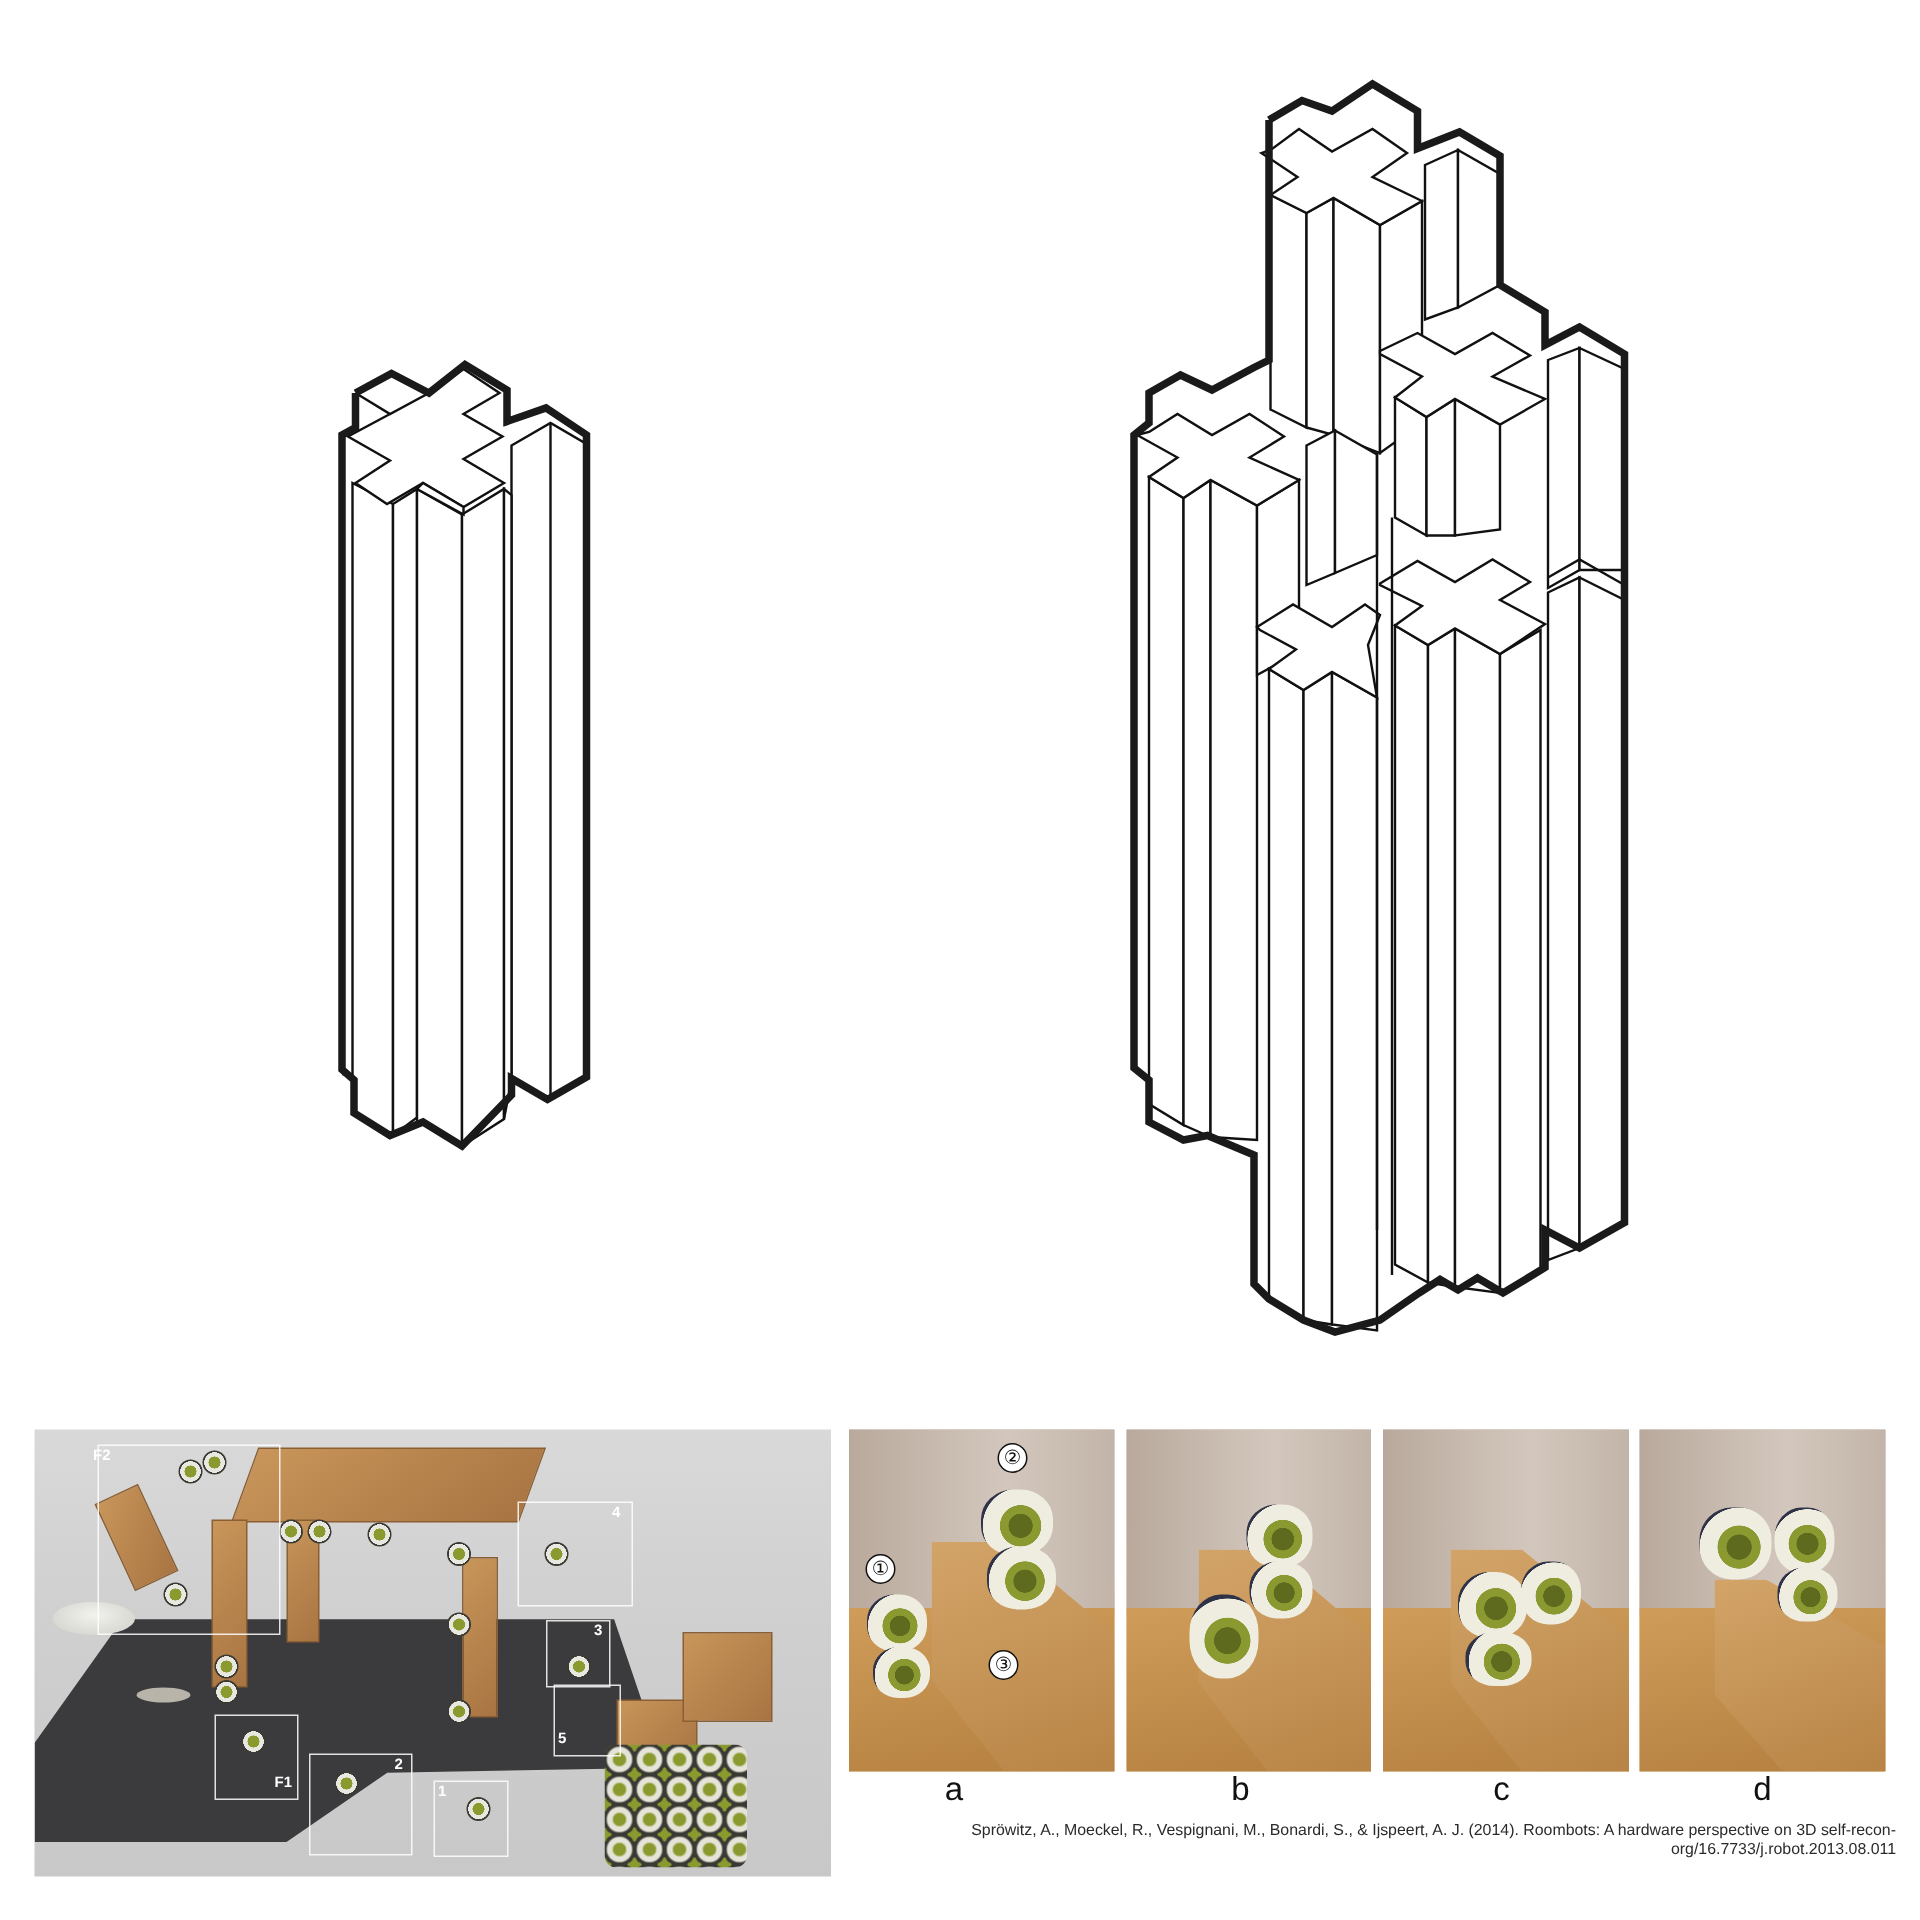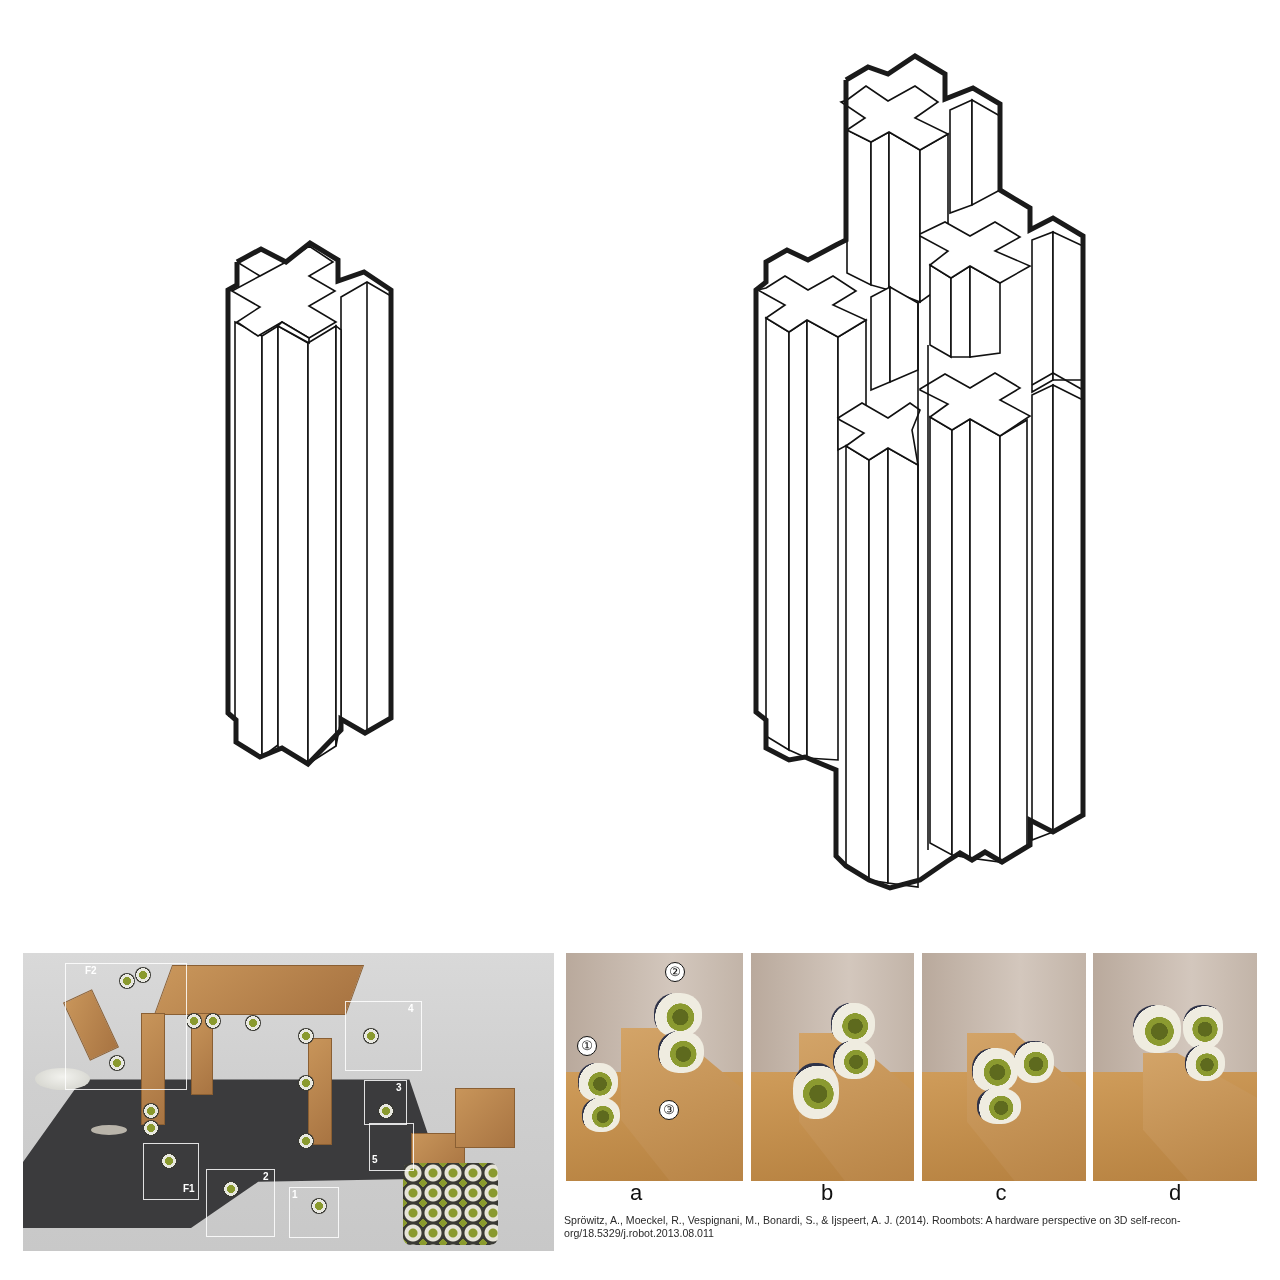--- a/index.html
+++ b/index.html
@@ -32,21 +32,21 @@
     background: linear-gradient(90deg, #b9a99c, #d3c7bd 60%, #c2b4a8); }
   .seq-photo .step { position: absolute; background: linear-gradient(160deg,#d3a468,#b88446); }
   .seq-photo .floor { position: absolute; left: 0; right: 0; bottom: 0; height: 48%;
     background: linear-gradient(170deg,#cf9c5a,#b5803f); }
   .bot { position: absolute; border-radius: 45%;
     background: radial-gradient(circle at 55% 55%, #5e6a1e 0 22%, #8b9a30 23% 38%, #efece0 39% 70%, #2f3348 71% 100%); }
   .circ-label { position: absolute; width: 18px; height: 18px; border-radius: 50%; background: #fff;
     border: 1.5px solid #111; font-size: 13px; line-height: 18px; text-align: center; color: #111; }
   .panel-letter { position: absolute; top: 1180px; font-size: 22px; color: #111; width: 40px; text-align: center; }
 
-  .citation { position: absolute; left: 564px; top: 1214px; width: 700px; font-size: 10.6px; line-height: 13.4px; color: #2a2a2a; }
+  .citation { position: absolute; left: 564px; top: 1214px; width: 700px; font-size: 10.6px; line-height: 13.4px; color: #2a2a2a; text-align: right; }
 </style>
 </head>
 <body>
 
 <div class="drawing">
   <svg viewBox="0 0 1280 920" xmlns="http://www.w3.org/2000/svg">
     <defs>
       
     </defs>
 
@@ -142,21 +142,21 @@
   <div class="module" style="left:340px;top:75px;"></div>
   <div class="module" style="left:355px;top:150px;"></div>
   <div class="module" style="left:138px;top:200px;"></div>
   <div class="module" style="left:200px;top:228px;"></div>
   <div class="module" style="left:288px;top:245px;"></div>
 
   <div style="position:absolute;left:380px;top:210px;width:95px;height:82px;border-radius:8px;
        background:repeating-radial-gradient(circle at 10px 10px,#8a9a2e 0 4px,#e6e4d8 5px 8px,#3a3a34 9px 11px);background-size:20px 20px;"></div>
 
   <div class="inset-box" style="left:42px;top:10px;width:120px;height:125px;"></div>
-  <div class="inset-label" style="left:62px;top:12px;">F2</div>
+  <div class="inset-label" style="left:39px;top:12px;">F2</div>
   <div class="inset-box" style="left:322px;top:48px;width:75px;height:68px;"></div>
   <div class="inset-label" style="left:385px;top:50px;">4</div>
   <div class="inset-box" style="left:341px;top:127px;width:41px;height:43px;"></div>
   <div class="inset-label" style="left:373px;top:129px;">3</div>
   <div class="inset-box" style="left:346px;top:170px;width:43px;height:46px;"></div>
   <div class="inset-label" style="left:349px;top:201px;">5</div>
   <div class="inset-box" style="left:120px;top:190px;width:54px;height:55px;"></div>
   <div class="inset-label" style="left:160px;top:230px;">F1</div>
   <div class="inset-box" style="left:183px;top:216px;width:67px;height:66px;"></div>
   <div class="inset-label" style="left:240px;top:218px;">2</div>
@@ -201,14 +201,14 @@
   <div class="bot" style="left:92px;top:92px;width:40px;height:36px;"></div>
 </div>
 
 <div class="panel-letter" style="left:616px;">a</div>
 <div class="panel-letter" style="left:807px;">b</div>
 <div class="panel-letter" style="left:981px;">c</div>
 <div class="panel-letter" style="left:1155px;">d</div>
 
 <div class="citation">
   <div>Spröwitz, A., Moeckel, R., Vespignani, M., Bonardi, S., &amp; Ijspeert, A. J. (2014). Roombots: A hardware perspective on 3D self-recon-</div>
-  <div>org/18.5329/j.robot.2013.08.011</div>
+  <div>org/16.7733/j.robot.2013.08.011</div>
 </div>
 
 </body></html>

